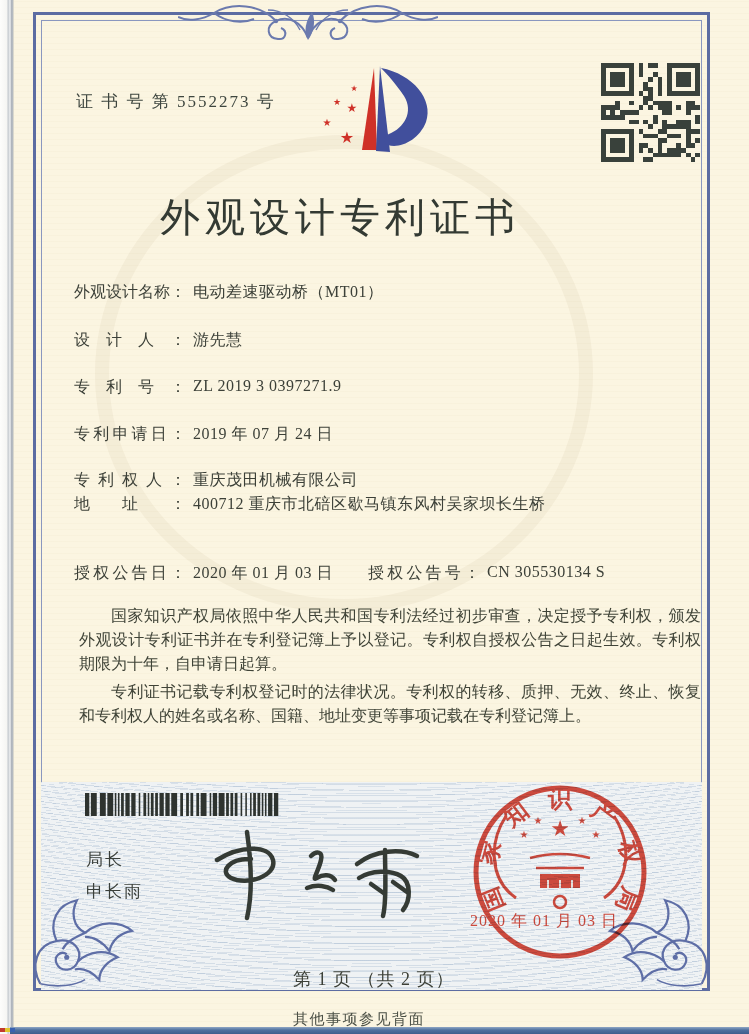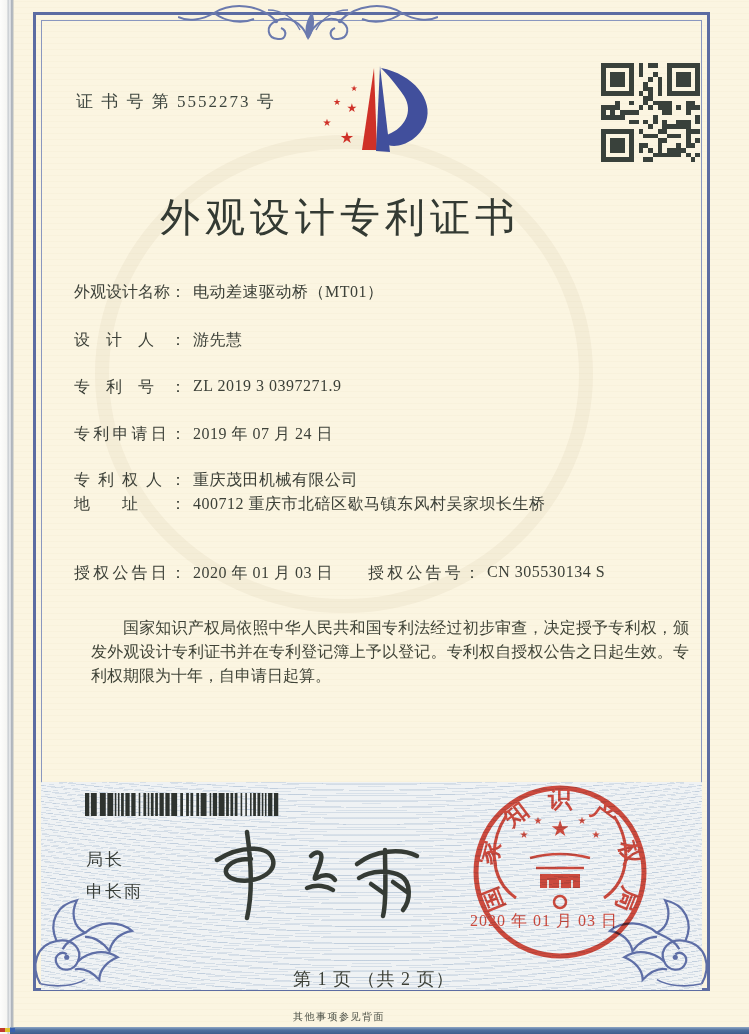--- a/index.html
+++ b/index.html
@@ -20,36 +20,36 @@
   .cert-no{position:absolute;left:76px;top:66px;font-size:17px;letter-spacing:2px;color:#3e463f;margin-top:24px;}
   .doc-title{position:absolute;left:33px;top:190px;width:614px;text-align:center;font-size:40px;font-weight:normal;
     letter-spacing:5px;color:#333a33;}
   
   .frow{position:absolute;left:74px;font-size:16px;color:#3c4038;white-space:nowrap;}
   .flabel{display:inline-block;width:112px;text-align:justify;text-align-last:justify;vertical-align:top;}
   .fvalue{margin-left:7px;letter-spacing:0.5px;}
   .frow .second{position:absolute;left:294px;top:0;}
   
   .paras{position:absolute;left:75px;top:600px;width:630px;font-size:16px;line-height:24px;color:#3f4337;text-align:justify;}
-  .paras p{margin:16px;text-indent:2em;}
+  .paras p{margin:4px;text-indent:2em;}
   
   .panel{position:absolute;left:41px;top:782px;width:661px;height:208px;background-color:#eff2f4;
     background-image:
       repeating-radial-gradient(140% 90% at 50% 230%, rgba(100,135,175,0.20) 0 1px, rgba(0,0,0,0) 1px 6px),
       repeating-radial-gradient(140% 90% at 50% -130%, rgba(100,135,175,0.16) 0 1px, rgba(0,0,0,0) 1px 7px);}
   .barcode{position:absolute;left:85px;top:793px;width:196px;height:23px;}
   .director-title{position:absolute;left:86px;top:848px;font-size:17px;color:#3a3f3a;letter-spacing:2px;}
   .director-name{position:absolute;left:86px;top:880px;font-size:17px;color:#3a3f3a;letter-spacing:2px;}
   .signature{position:absolute;left:195px;top:826px;width:240px;height:95px;}
   .seal{position:absolute;left:462px;top:784px;width:196px;height:178px;mix-blend-mode:multiply;opacity:0.9;}
   .seal text{font-family:"Liberation Serif","DejaVu Serif",serif;}
   .seal-ring-ch{font-size:24px;font-weight:bold;fill:#d63a2c;text-anchor:middle;}
   .seal-date{font-size:16px;fill:#d63a2c;text-anchor:middle;letter-spacing:1px;}
   .page-info{position:absolute;left:293px;top:967px;font-size:18px;letter-spacing:1px;color:#3c4038;}
-  .back-note{position:absolute;left:293px;top:1010px;font-size:10px;letter-spacing:1.5px;color:#4a4f45;}
+  .back-note{position:absolute;left:293px;top:1010px;font-size:15px;letter-spacing:1.5px;color:#4a4f45;}
   .ornament{position:absolute;pointer-events:none;}
 </style>
 </head>
 <body>
 
 <div id="canvas">
 
   <div class="watermark-circle"></div>
 
   <div class="frame-outer"></div>
@@ -110,20 +110,21 @@
   </div>
   <div class="frow" style="top:563px">
     <span class="flabel">授权公告日：</span><span class="fvalue">2020 年 01 月 03 日</span>
     <span class="second">
       <span class="flabel">授权公告号：</span><span class="fvalue">CN 305530134 S</span>
     </span>
   </div>
 
   <div class="paras">
     <p>国家知识产权局依照中华人民共和国专利法经过初步审查，决定授予专利权，颁发外观设计专利证书并在专利登记簿上予以登记。专利权自授权公告之日起生效。专利权期限为十年，自申请日起算。</p>
+    <p>专利证书记载专利权登记时的法律状况。专利权的转移、质押、无效、终止、恢复和专利权人的姓名或名称、国籍、地址变更等事项记载在专利登记簿上。</p>
   </div>
 
   <div class="panel"></div>
 
   <svg id="barcode-svg" class="barcode" viewBox="0 0 100 23" preserveAspectRatio="none">
     <path fill="#2e332f" d="M0.0 0h2.2v23h-2.2zM3.0 0h3v23h-3zM7.6 0h3v23h-3zM11.4 0h3v23h-3zM15.2 0h0.8v23h-0.8zM16.8 0h0.8v23h-0.8zM18.4 0h1.4v23h-1.4zM20.6 0h2.2v23h-2.2zM23.6 0h2.2v23h-2.2zM27.4 0h0.8v23h-0.8zM29.8 0h1.4v23h-1.4zM32.0 0h0.8v23h-0.8zM33.6 0h1.4v23h-1.4zM35.8 0h1.4v23h-1.4zM38.0 0h2.2v23h-2.2zM41.0 0h2.2v23h-2.2zM44.0 0h3v23h-3zM48.6 0h1.4v23h-1.4zM51.6 0h1.4v23h-1.4zM53.8 0h1.4v23h-1.4zM56.8 0h1.4v23h-1.4zM59.0 0h3v23h-3zM63.6 0h0.8v23h-0.8zM65.2 0h2.2v23h-2.2zM68.2 0h3v23h-3zM72.0 0h1.4v23h-1.4zM74.2 0h1.4v23h-1.4zM76.4 0h1.4v23h-1.4zM79.4 0h0.8v23h-0.8zM81.8 0h0.8v23h-0.8zM84.2 0h0.8v23h-0.8zM85.8 0h1.4v23h-1.4zM88.0 0h1.4v23h-1.4zM90.2 0h0.8v23h-0.8zM91.8 0h0.8v23h-0.8zM93.4 0h2.2v23h-2.2zM96.4 0h2.2v23h-2.2z"></path>
   </svg>
 
   <div class="director-title">局长</div>
   <div class="director-name">申长雨</div>

